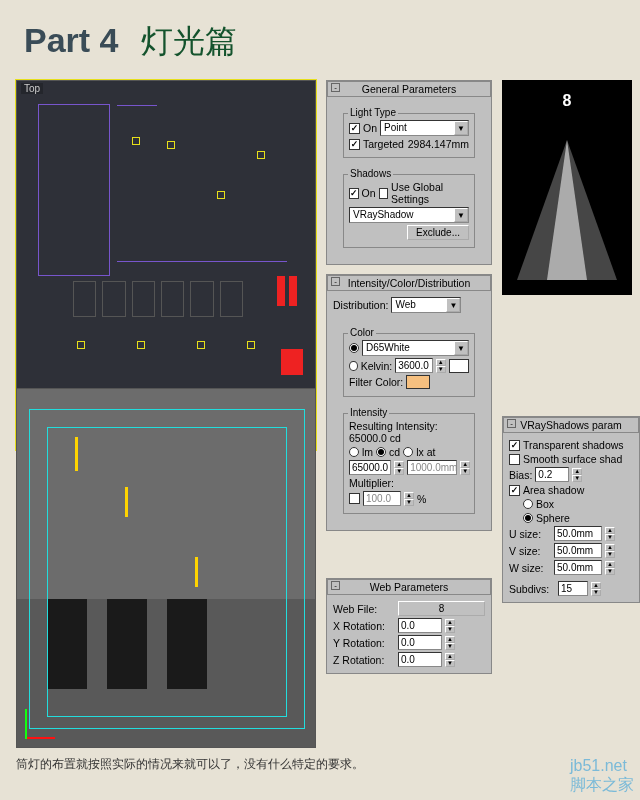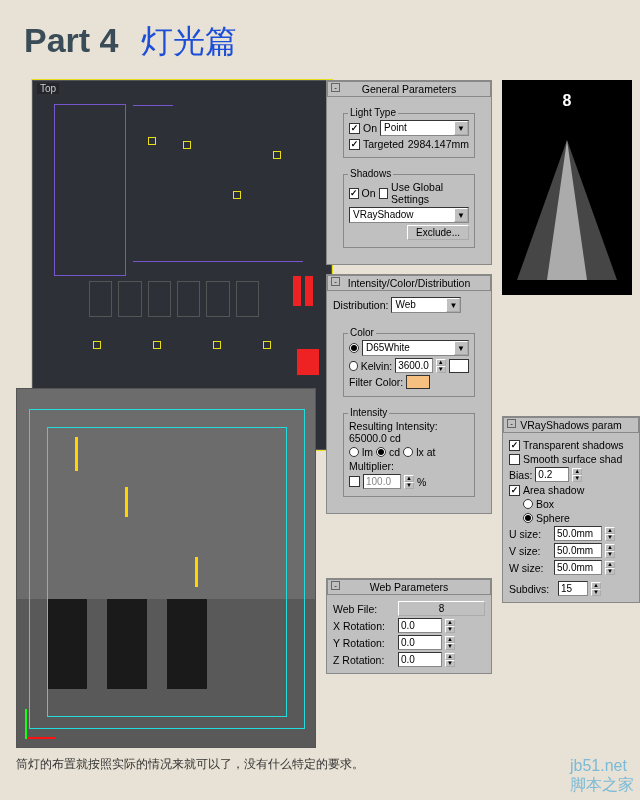--- a/index.html
+++ b/index.html
@@ -1,21 +1,21 @@
 <!DOCTYPE html>
 <html><head>
 <meta charset="utf-8">
 <style>
 * { box-sizing: border-box; margin: 0; padding: 0; font-family: "Microsoft YaHei", Arial, sans-serif; }
 body { background: #e7e2d5; width: 640px; height: 800px; overflow: hidden; position: relative; }
 .title-row { padding: 20px 0 10px 16px; }
 .part { font-size: 34px; font-weight: 900; color: #3a4c57; display: inline; margin-left: 8px; }
-.sub { font-size: 32px; color: #1d4ed8; margin-left: 18px; display: inline; }
+.sub { font-size: 32px; color: #14532d; margin-left: 18px; display: inline; }
 .vp { border: 1px solid #555; position: absolute; }
-.vp-top { left: 32px; top: 80px; width: 300px; height: 370px; background: #2e3038; outline: 1px solid #e7df1a; }
+.vp-top { left: 16px; top: 80px; width: 300px; height: 370px; background: #2e3038; outline: 1px solid #e7df1a; }
 .vp-persp { left: 16px; top: 388px; width: 300px; height: 360px; background: #595959; overflow: hidden; }
 .vp-lbl { position: absolute; top: 2px; left: 4px; color: #ccc; font-size: 10px; background: rgba(0,0,0,0.2); padding: 0 3px; }
 .gizmo { position: absolute; width: 40px; height: 40px; }
 .gizmo .x { position: absolute; bottom: 0; left: 0; width: 30px; height: 2px; background: #f11; }
 .gizmo .y { position: absolute; bottom: 0; left: 0; width: 2px; height: 30px; background: #1f1; }
 .panel { position: absolute; background: #c0c0c0; border: 1px solid #888; font-size: 10.5px; }
 .panel-gen { left: 326px; top: 80px; width: 166px; }
 .panel-icd { left: 326px; top: 274px; width: 166px; }
 .panel-web { left: 326px; top: 578px; width: 166px; }
 .panel-vrs { left: 502px; top: 416px; width: 138px; }
@@ -175,20 +175,32 @@
       </div>
     <div class="row">
       <span class="rb"></span>
         <span>lm</span>
       <span class="rb sel"></span>
         <span>cd</span>
       <span class="rb"></span>
         <span>lx at</span>
     </div>
     <div class="row">
+      <span class="inp" style="width:50px">65000.0</span>
+      <div class="spin">
+          <div>▲</div>
+          <div>▼</div>
+        </div>
+      <span class="inp" style="width:50px;color:#888">1000.0mm</span>
+      <div class="spin">
+          <div>▲</div>
+          <div>▼</div>
+        </div>
+    </div>
+    <div class="row">
       <span>Multiplier:</span>
     </div>
     <div class="row">
       <span class="cb"></span>
       <span class="inp" style="width:38px;color:#888">100.0</span>
       <div class="spin">
           <div>▲</div>
           <div>▼</div>
         </div>
       <span>%</span>

